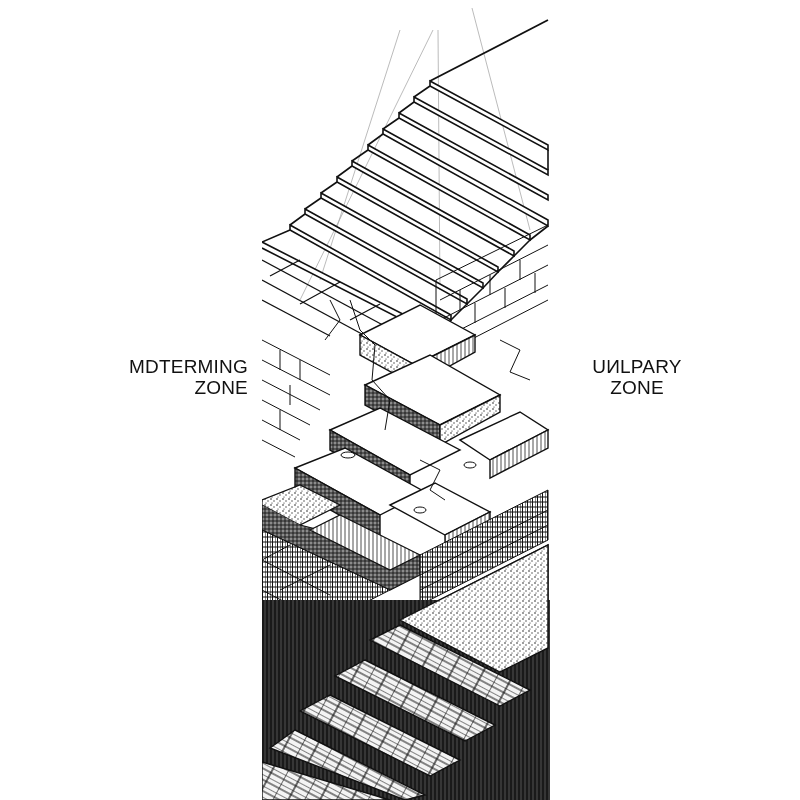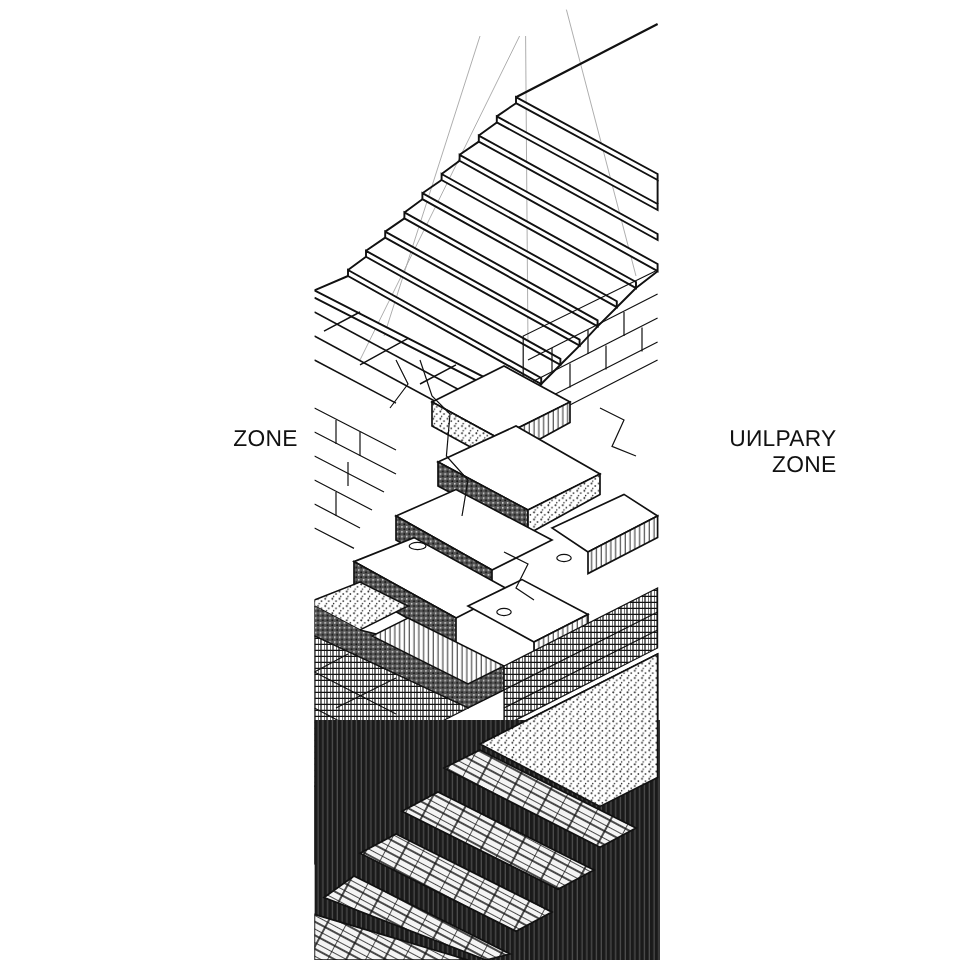--- a/index.html
+++ b/index.html
@@ -10,21 +10,21 @@
   }
   .label {
     position: absolute;
     font-size: 19px;
     line-height: 21px;
     color: #111111;
     letter-spacing: 0.2px;
   }
   .label span { display: block; }
   .label-left { left: 110px; top: 356px; width: 138px; text-align: right; }
-  .label-right { left: 577px; top: 356px; width: 120px; text-align: right; }
+  .label-right { left: 577px; top: 356px; width: 120px; text-align: center; }
   #illustration { position: absolute; left: 0; top: 0; }
 </style>
 </head>
 <body>
 
 <svg id="illustration" width="800" height="800" viewBox="0 0 800 800" xmlns="http://www.w3.org/2000/svg">
   <defs>
     <pattern id="stipple" width="6" height="6" patternUnits="userSpaceOnUse">
       <rect width="6" height="6" fill="#fff"></rect>
       <circle cx="1" cy="1" r="0.8" fill="#222"></circle>
@@ -160,19 +160,20 @@
       <path d="M400 625 L530 690 L500 706 L370 640 Z" fill="url(#treadgrid)"></path>
       <path d="M365 660 L495 725 L465 741 L335 676 Z" fill="url(#treadgrid)"></path>
       <path d="M330 695 L460 760 L430 776 L300 711 Z" fill="url(#treadgrid)"></path>
       <path d="M295 730 L425 795 L405 800 L270 748 Z" fill="url(#treadgrid)"></path>
       <path d="M262 762 L390 800 L262 800 Z" fill="url(#treadgrid)"></path>
     </g>
   </g>
 </svg>
 
 <div class="label label-left">
+  <span>MDTERMING</span>
   <span>ZONE</span>
 </div>
 
 <div class="label label-right">
   <span>UИLPARY</span>
   <span>ZONE</span>
 </div>
 
 </body></html>

